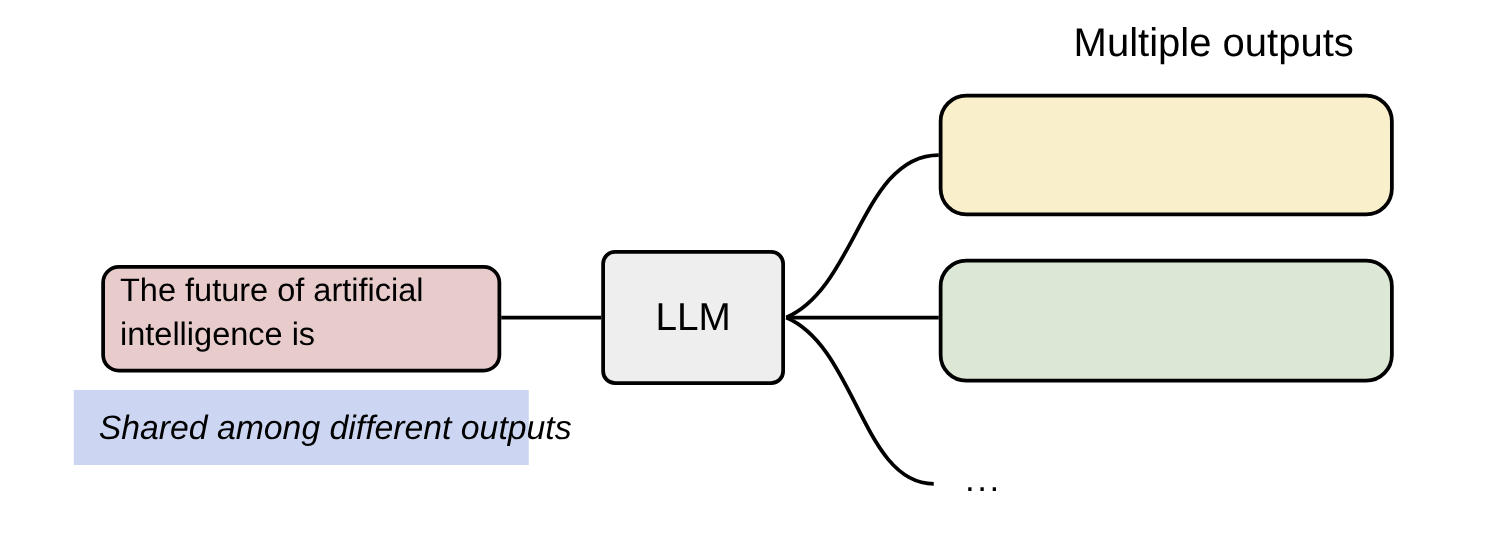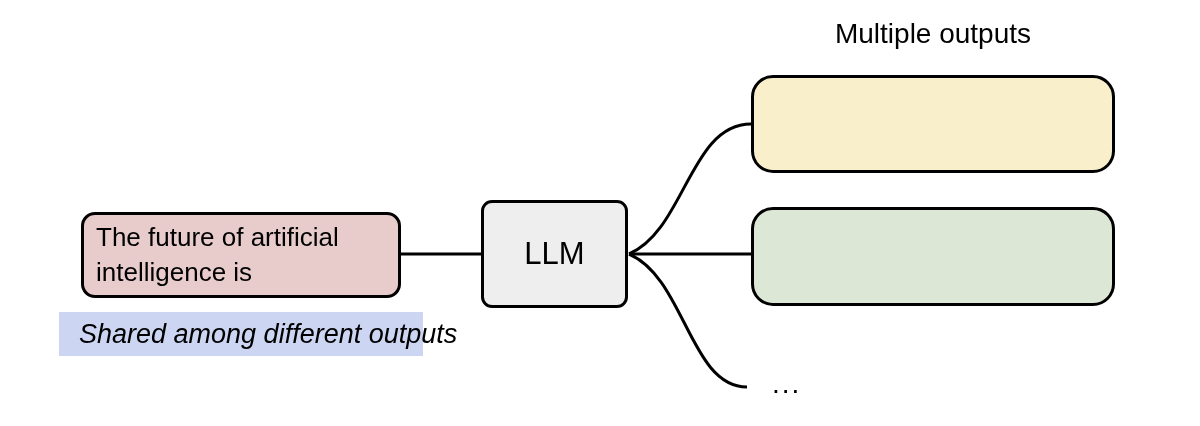--- a/index.html
+++ b/index.html
@@ -23,23 +23,23 @@
     width: 1200px;
     height: 426px;
   }
   .connectors path {
     fill: none;
     stroke: #000000;
     stroke-width: 3;
   }
   .diagram-label {
     position: absolute;
-    font-size: 28px;
+    font-size: 32px;
     line-height: 32px;
-    text-align: center;
+    text-align: right;
     white-space: nowrap;
   }
   .label-prompt {
     left: 141px;
     top: 156px;
     width: 200px;
   }
   .label-outputs {
     left: 783px;
     top: 18px;
@@ -50,21 +50,21 @@
     border: 3px solid #000000;
     box-sizing: border-box;
   }
   .box-prompt {
     left: 81px;
     top: 212px;
     width: 320px;
     height: 86px;
     border-radius: 14px;
     display: flex;
-    align-items: center;
+    align-items: flex-start;
   }
   .box-prompt .box-text {
     padding: 0 12px;
     font-size: 26px;
     line-height: 35px;
   }
   .box-llm {
     left: 481px;
     top: 200px;
     width: 147px;
@@ -86,21 +86,21 @@
   }
   .box-output-2 {
     top: 207px;
     height: 99px;
   }
   .note-shared {
     position: absolute;
     left: 59px;
     top: 312px;
     width: 364px;
-    height: 44px;
+    height: 60px;
     display: flex;
     align-items: center;
     box-sizing: border-box;
     padding-left: 20px;
     font-size: 27px;
     font-style: italic;
     white-space: nowrap;
   }
   .text-ellipsis {
     position: absolute;

